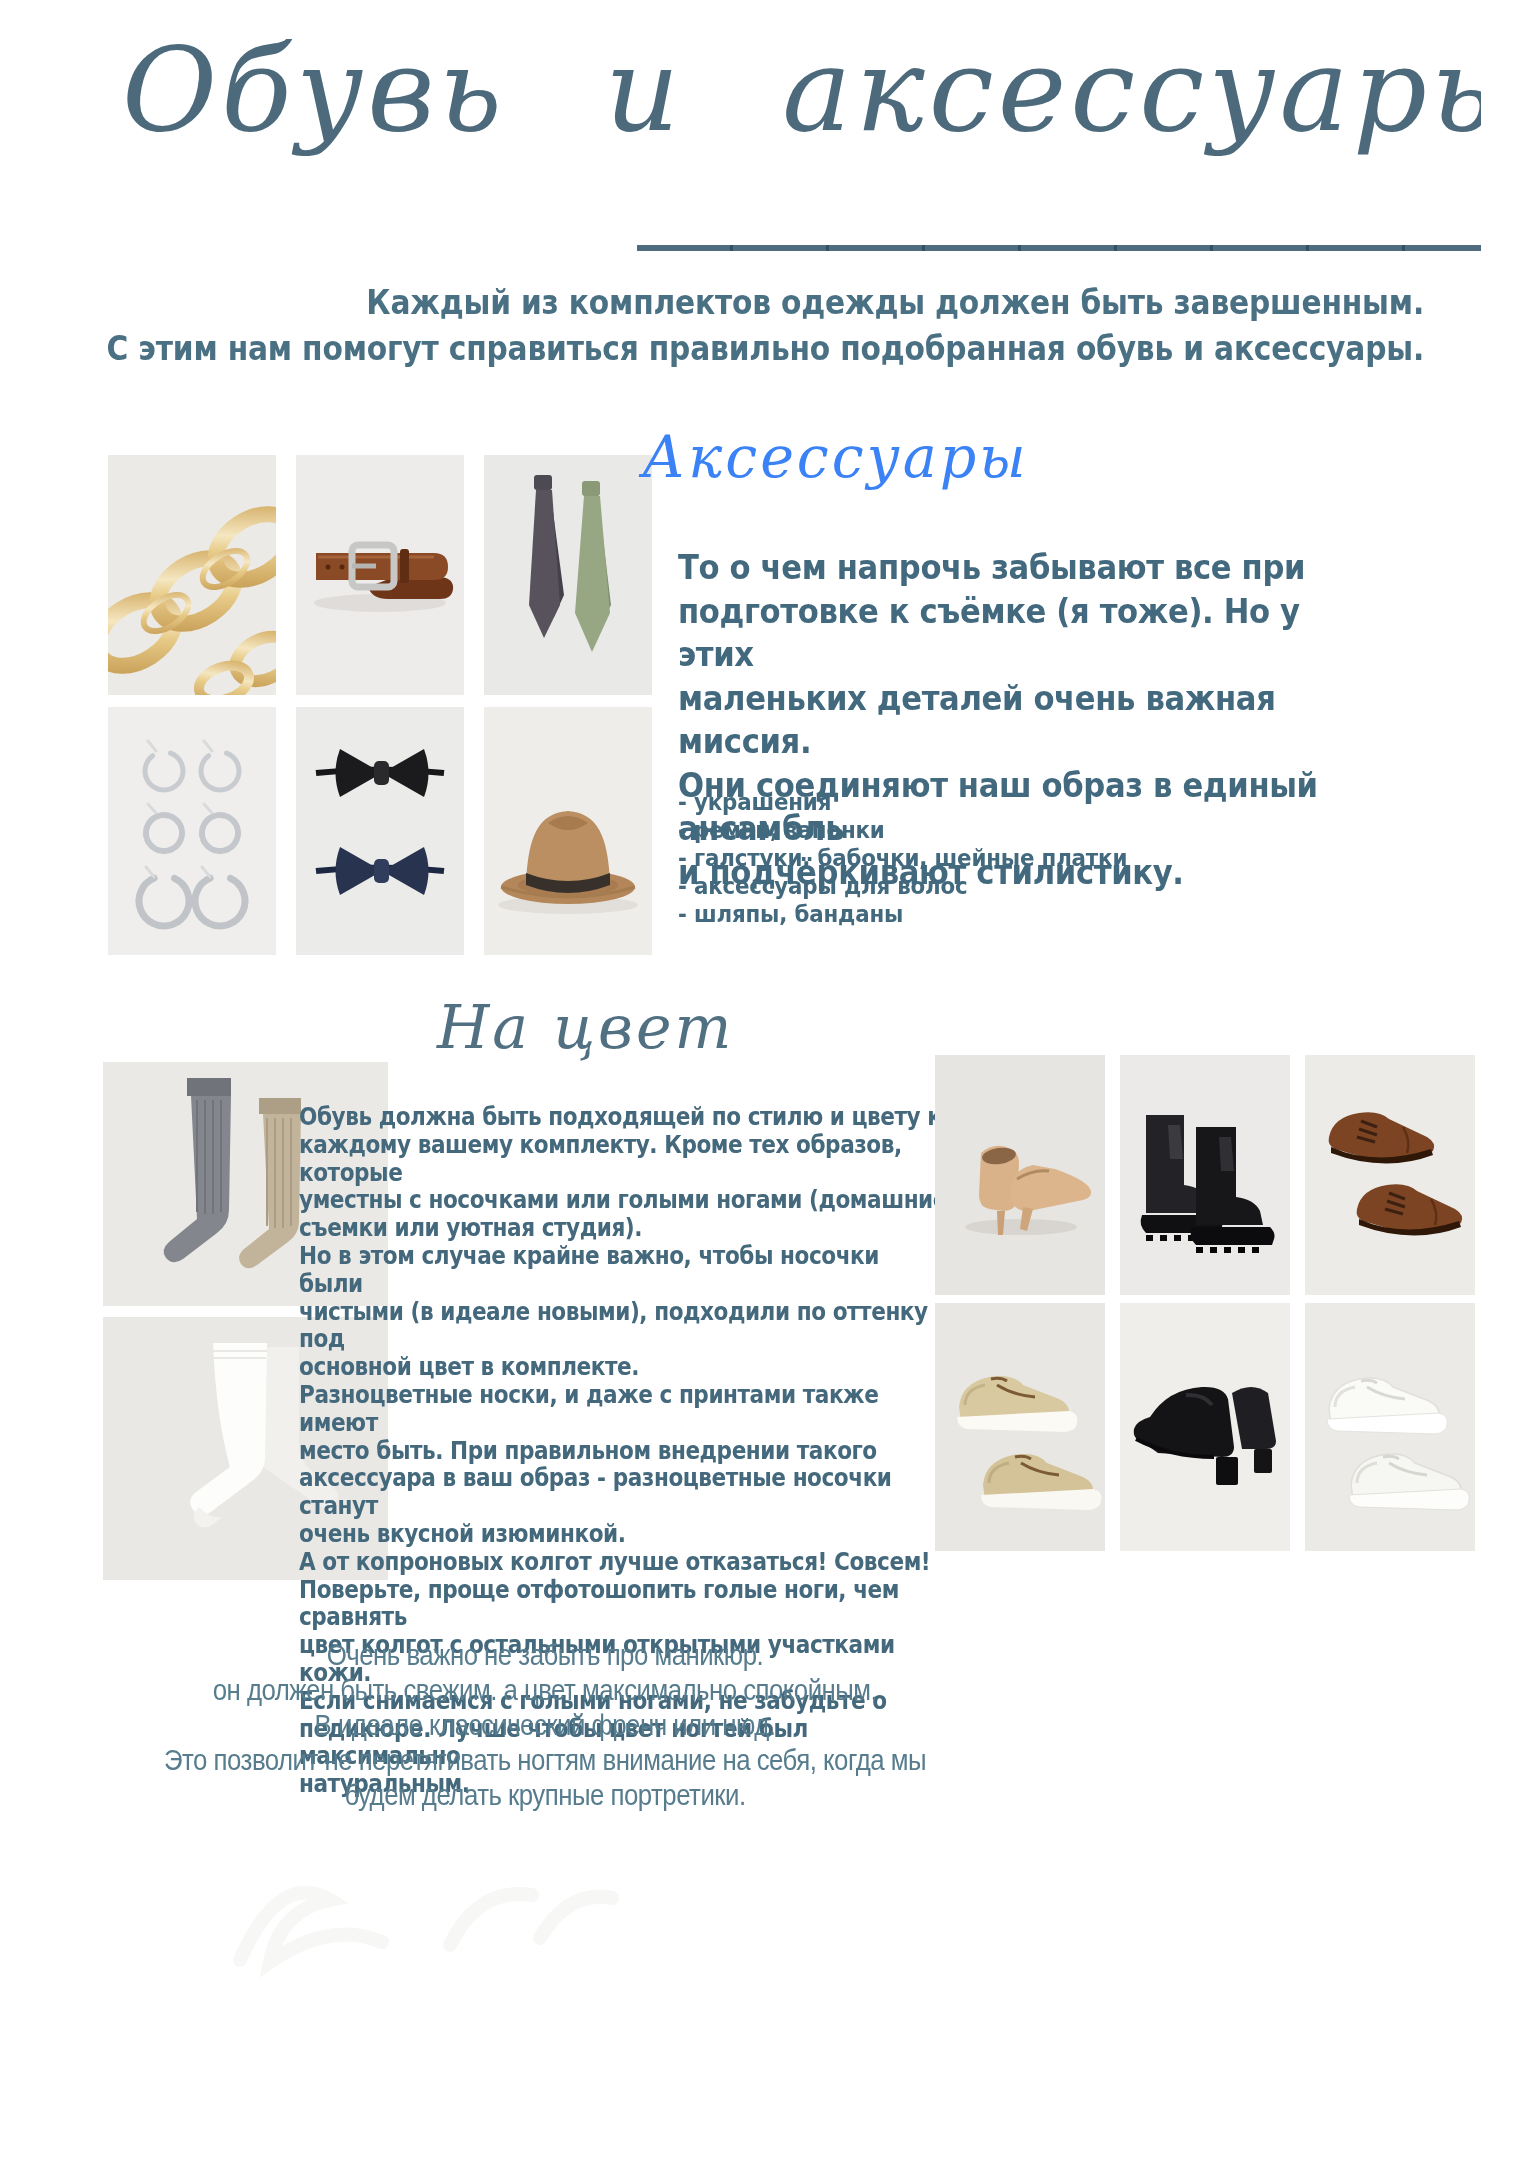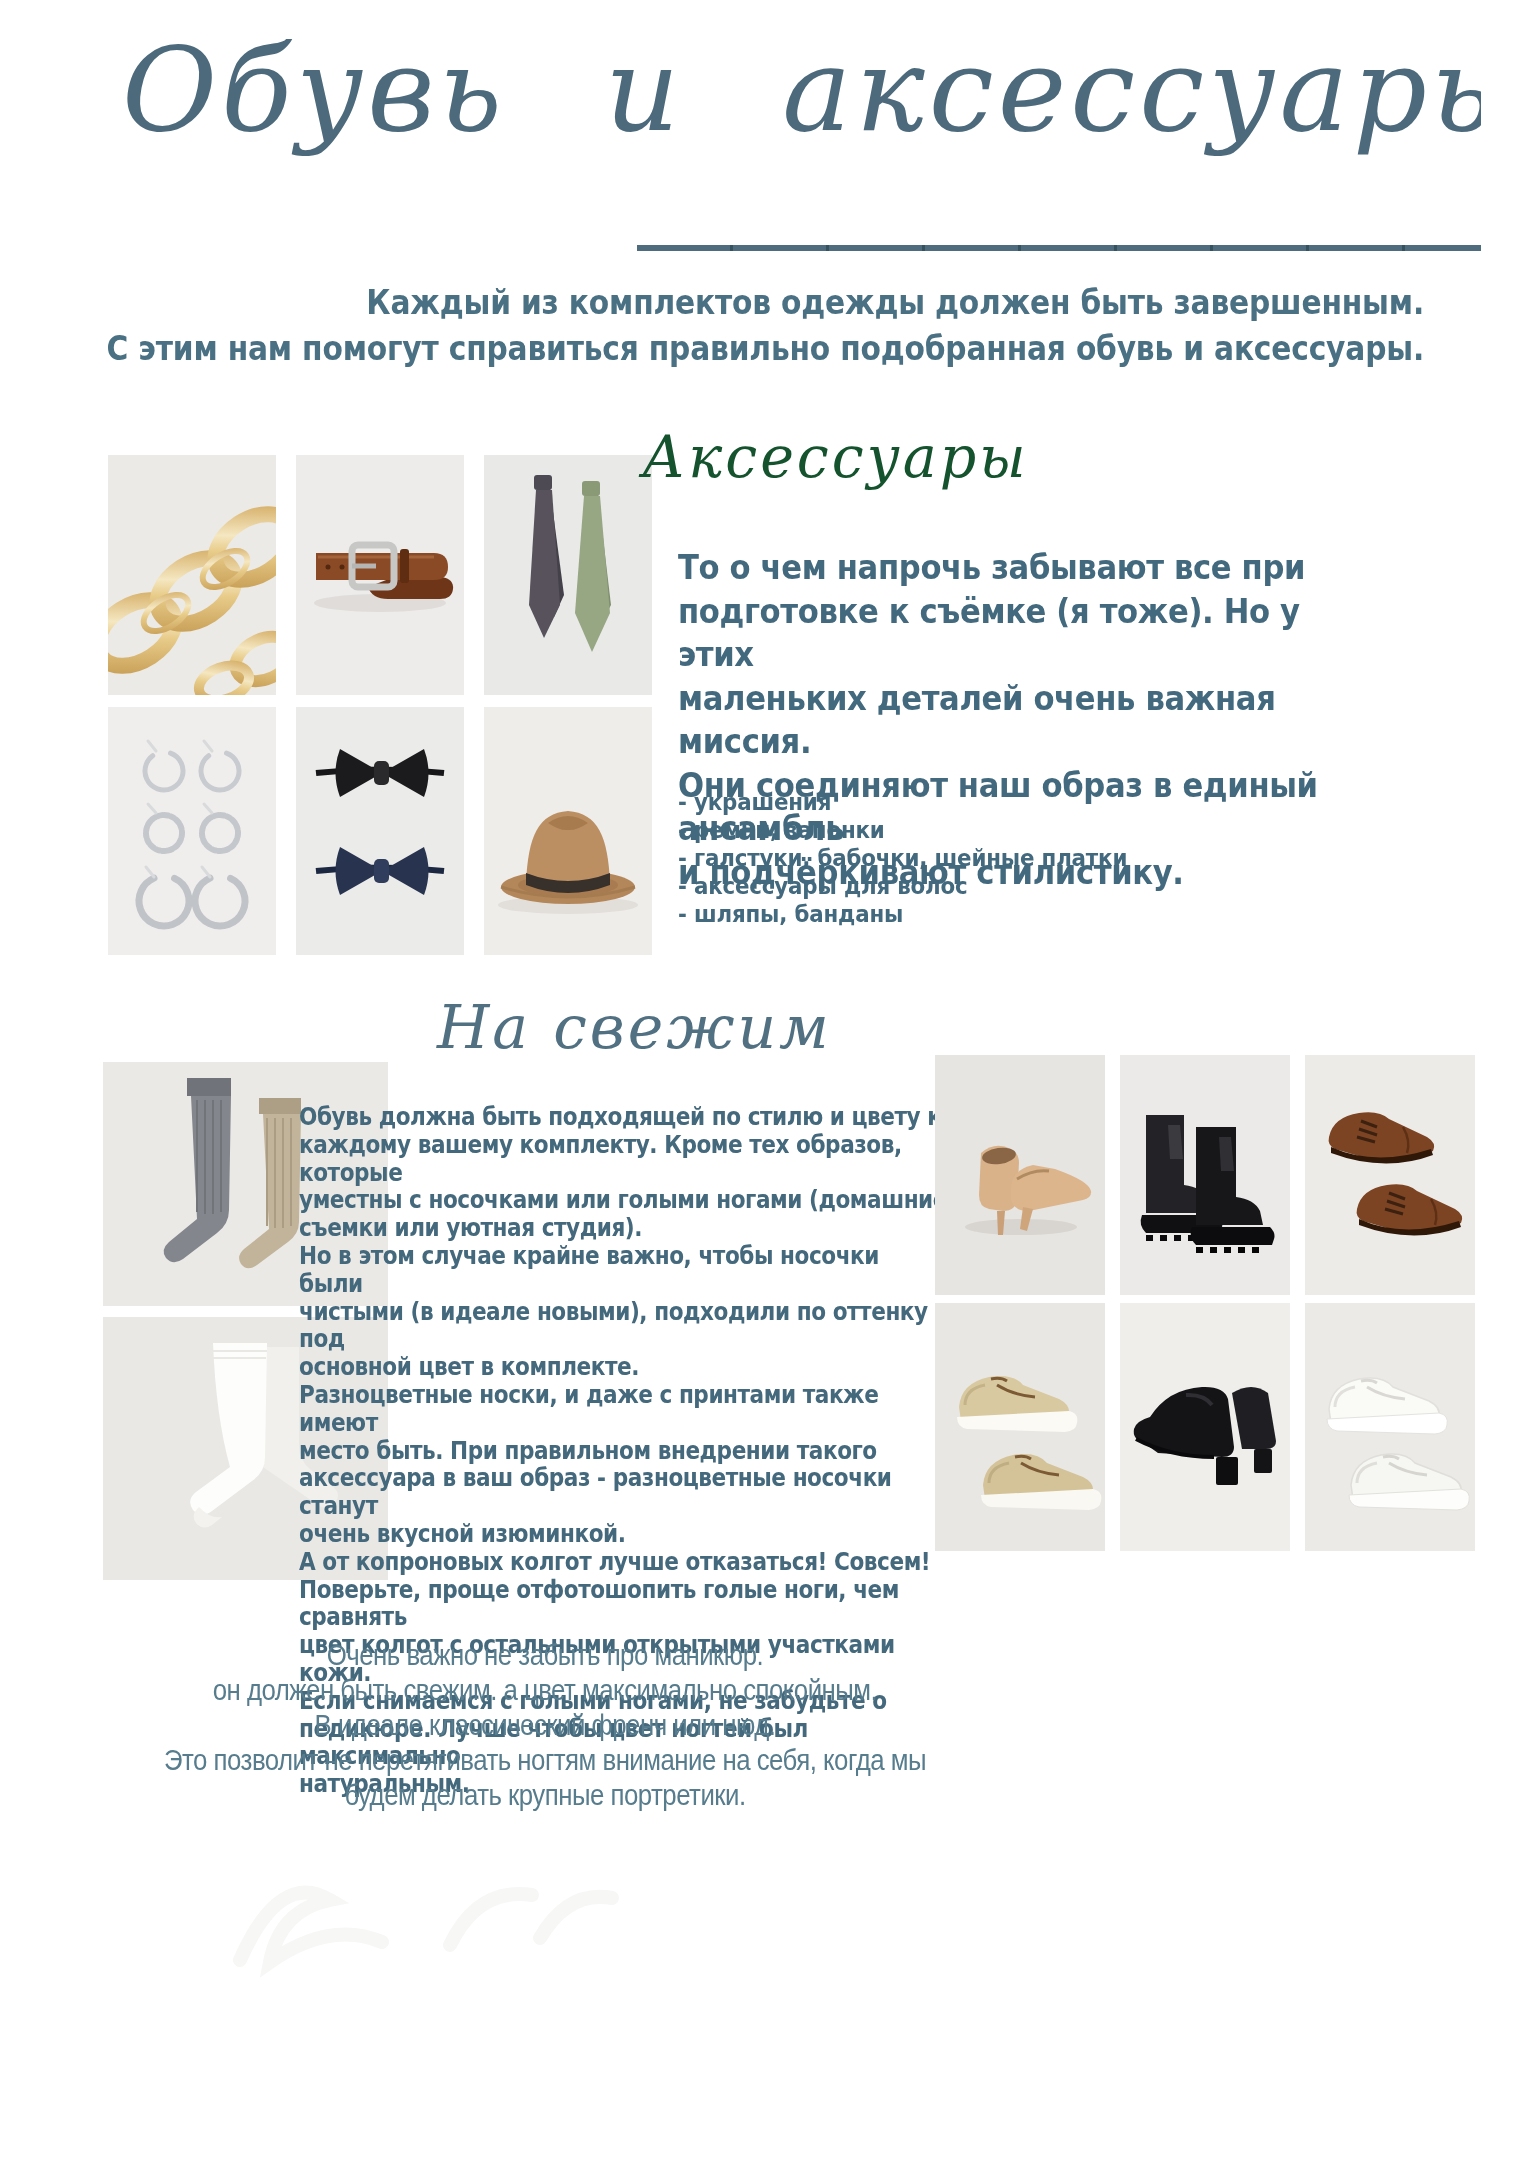--- a/index.html
+++ b/index.html
@@ -7,21 +7,21 @@
     position:relative;width:1481px;height:2160px;background:#ffffff;
     overflow:hidden;font-family:"DejaVu Sans",sans-serif;
   }
   .abs{position:absolute;}
   
   .script{
     font-family:"DejaVu Serif",serif;font-style:italic;font-weight:normal;
     color:#4d6c7e;margin:0;white-space:nowrap;
   }
   .title{left:122px;top:22px;font-size:116px;letter-spacing:4px;word-spacing:58px;color:#4c6a7c;}
-  .h-acc{left:642px;top:424px;font-size:57px;letter-spacing:3px;color:#14532d;}
+  .h-acc{left:642px;top:424px;font-size:57px;letter-spacing:3px;color:#3b82f6;}
   .h-feet{left:437px;top:992px;font-size:60px;letter-spacing:3px;color:#517082;}
   
   .divider{
     left:637px;top:245px;width:868px;height:6px;
     background-image:repeating-linear-gradient(90deg,#4e6c7d 0 93px,#35525f 93px 96px);
   }
   
   .intro{
     right:57px;top:280px;width:1500px;text-align:right;margin:0;
     font-size:33px;line-height:46px;font-weight:bold;letter-spacing:-0.2px;
@@ -162,21 +162,21 @@
 Они соединяют наш образ в единый ансамбль
 и подчёркивают стилистику.</p>
   <div class="abs acc-list">
     <div class="row">- украшения</div>
     <div class="row">- ремни, запонки</div>
     <div class="row">- галстуки, бабочки, шейные платки</div>
     <div class="row">- аксессуары для волос</div>
     <div class="row">- шляпы, банданы</div>
   </div>
 
-  <h2 class="abs script h-feet">На свежим</h2>
+  <h2 class="abs script h-feet">На цвет</h2>
 
   <figure class="abs tile" style="left:103px;top:1062px;width:285px;height:244px;background:#ebe9e6">
     <svg viewBox="0 0 285 244">
       <rect x="84" y="16" width="44" height="18" fill="#70747a"></rect>
       <path d="M84 34 H128 L126 148 Q126 162 114 171 L80 197 Q70 204 63 196 Q57 188 66 180 L94 157 L88 34 Z" fill="#83868c"></path>
       <path d="M94 38 V150 M102 38 V152 M110 38 V152 M118 38 V150" stroke="#717479" stroke-width="2" fill="none"></path>
       <rect x="156" y="36" width="42" height="16" fill="#ad9f85"></rect>
       <path d="M156 52 H198 L196 160 Q196 172 185 180 L154 203 Q144 210 138 202 Q133 194 141 187 L166 167 L160 52 Z" fill="#c2b49a"></path>
       <path d="M164 56 V164 M172 56 V166 M180 56 V166 M188 56 V164" stroke="#ab9d83" stroke-width="2" fill="none"></path>
     </svg>

